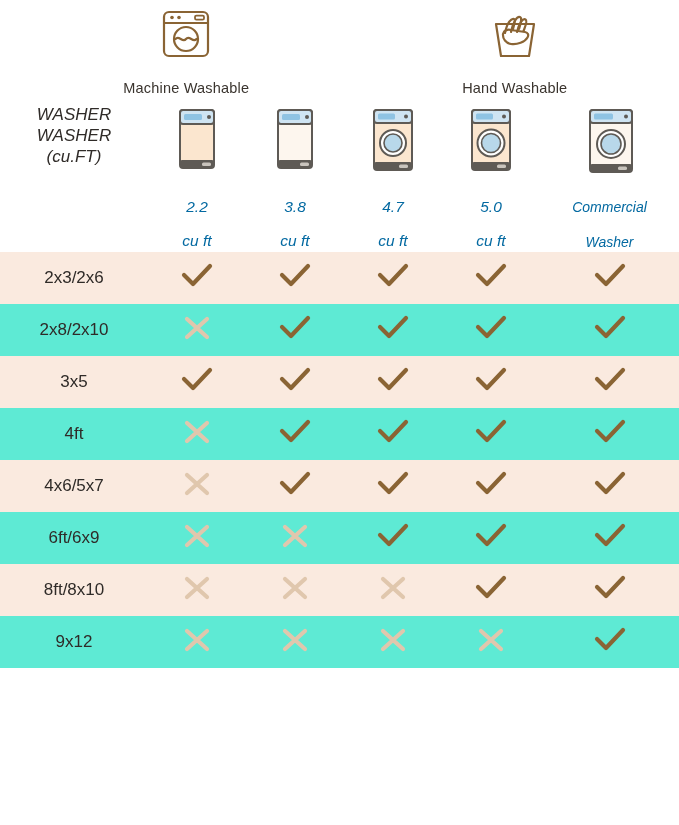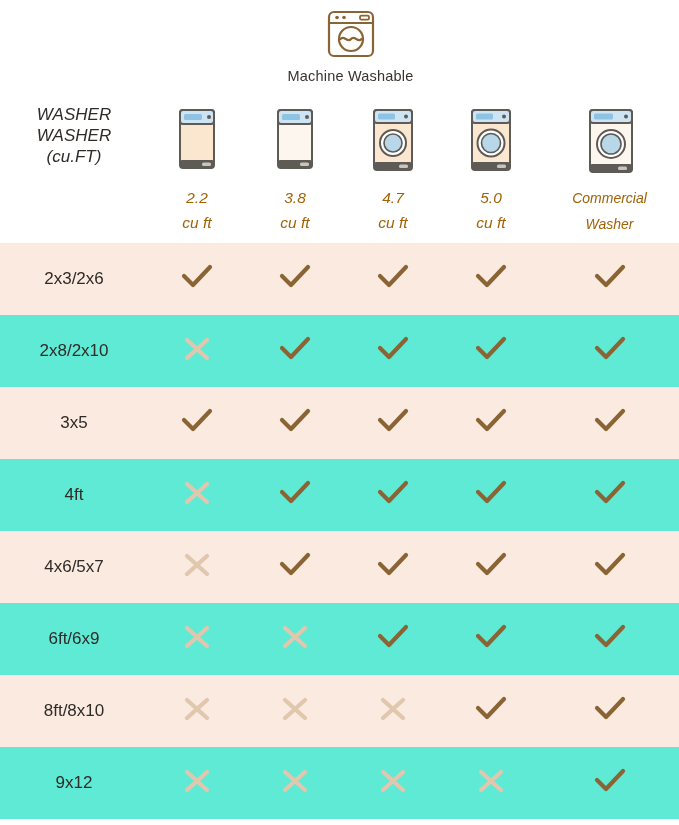--- a/index.html
+++ b/index.html
@@ -32,20 +32,21 @@
   .care-spacer {
     width: 22px;
     flex: none;
   }
   .care-item {
     flex: 1 1 0;
     display: flex;
     flex-direction: column;
     align-items: center;
     justify-content: flex-start;
+    gap: 12px;
   }
   .care-icon {
     height: 62px;
     display: flex;
     align-items: center;
     justify-content: center;
   }
   .care-label {
     font-size: 14.5px;
     color: #3a342e;
@@ -94,31 +95,31 @@
   }
   .machine-icon {
     height: 78px;
     display: flex;
     align-items: flex-start;
     justify-content: center;
   }
   .head-size {
     font-size: 15.5px;
     line-height: 19px;
-    color: #a16207;
-    margin-top: 6px;
+    color: #0369a1;
+    margin-top: 15px;
     text-align: center;
   }
   .head-size.big {
     font-size: 14px;
     line-height: 20px;
   }
 
   .data-row td {
-    height: 72px;
+    height: 52px;
     text-align: center;
     vertical-align: middle;
   }
   .data-row.shade td { background: #faeadf; }
   .data-row.plain td { background: #5eead4; }
 
   .row-label {
     font-size: 17px;
     color: #2f2b28;
     border-right: 1px dashed #c9bdb0;
@@ -147,20 +148,32 @@
           <circle cx="17" cy="11.5" r="1.8" fill="#8a6434"></circle>
           <circle cx="24" cy="11.5" r="1.8" fill="#8a6434"></circle>
           <rect x="40" y="9.6" width="9" height="4" rx="1.4" fill="none" stroke="#8a6434" stroke-width="1.8"></rect>
           <circle cx="31" cy="33" r="12" fill="none" stroke="#8a6434" stroke-width="2.2"></circle>
           <path d="M20.5 33 C24 28.5, 27.5 37.5, 31 33 C34.5 28.5, 38 37.5, 41.5 33" fill="none" stroke="#8a6434" stroke-width="2.2" stroke-linecap="round"></path>
         </svg>
       </div>
       <div class="care-label">Machine Washable</div>
     </div>
 
+    <div class="care-item">
+      <div class="care-icon">
+        <svg width="62" height="58" viewBox="0 0 62 58">
+          <path d="M12 18 L50 18 L45 50 L17 50 Z" fill="none" stroke="#8a6434" stroke-width="2.2" stroke-linejoin="round"></path>
+          <path d="M21 27 C23 17, 27 12, 30 13 C32 14, 30 19, 29 23" fill="none" stroke="#8a6434" stroke-width="2.2" stroke-linecap="round"></path>
+          <path d="M27 26 C29 16, 33 10, 36 11 C38.5 12, 36.5 18, 35 23" fill="none" stroke="#8a6434" stroke-width="2.2" stroke-linecap="round"></path>
+          <path d="M33 26 C35 17, 39 12, 41.5 13.5 C44 15, 41 21, 39.5 25" fill="none" stroke="#8a6434" stroke-width="2.2" stroke-linecap="round"></path>
+          <path d="M19 28 C20 24, 24 23, 27 24 L41 26 C44 26.5, 45 29, 43.5 31.5 C41 36, 33 39, 27 38 C22 37, 18.5 33, 19 28 Z" fill="none" stroke="#8a6434" stroke-width="2.2" stroke-linejoin="round"></path>
+        </svg>
+      </div>
+      <div class="care-label">Hand Washable</div>
+    </div>
 
   </div>
 
   <table class="table">
     <colgroup>
       <col class="col-label">
       <col class="col-w">
       <col class="col-w">
       <col class="col-w">
       <col class="col-w">

